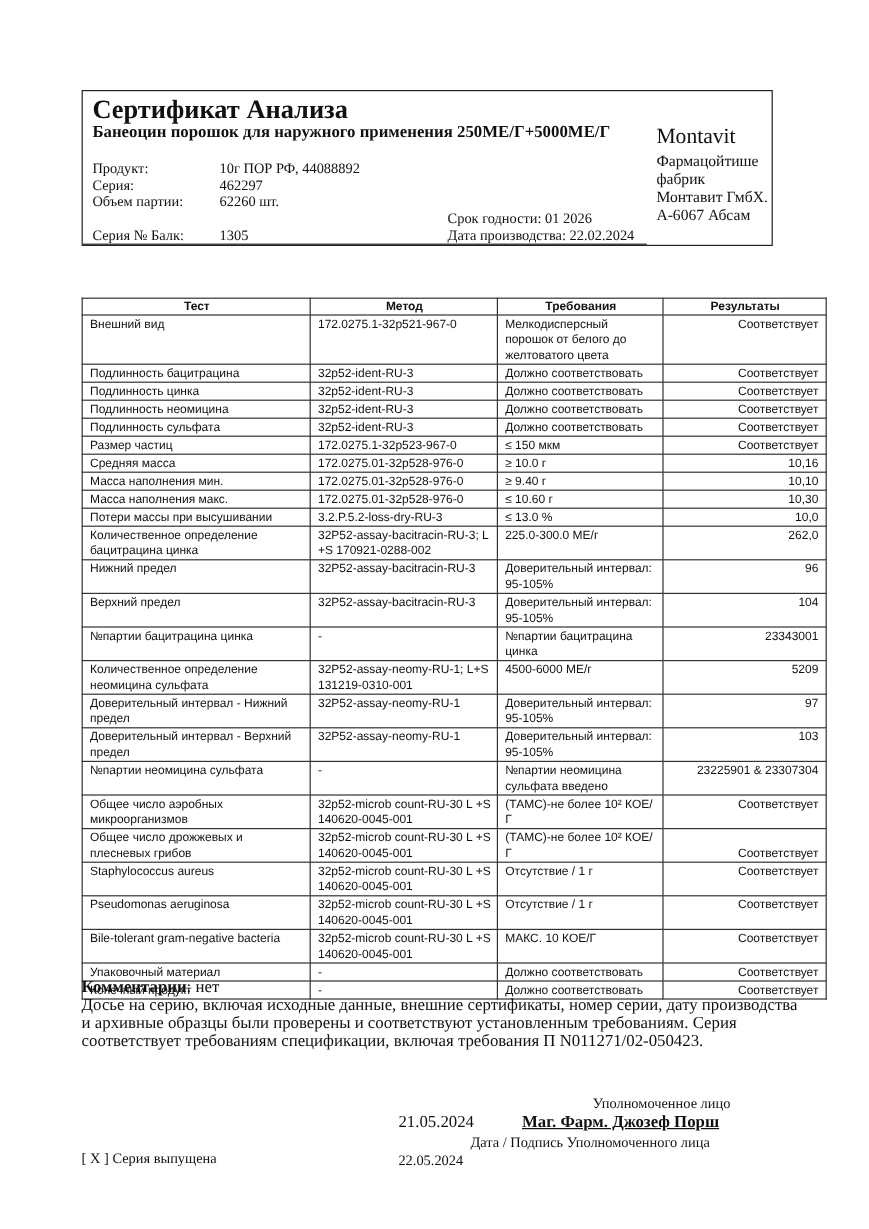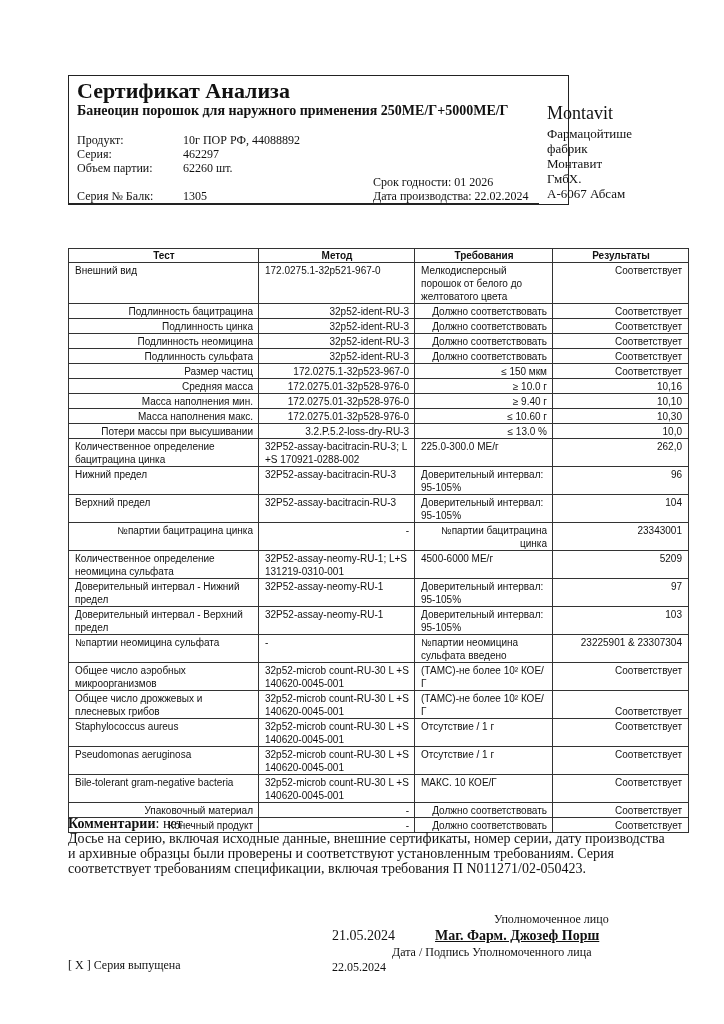--- a/index.html
+++ b/index.html
@@ -1,37 +1,37 @@
 <!DOCTYPE html>
 <html><head>
 <meta charset="utf-8">
 <style>
   html, body { margin: 0; padding: 0; background: #ffffff; }
   body { width: 724px; height: 1024px; position: relative; overflow: hidden; color: #111; }
   .serif { font-family: "Liberation Serif", "DejaVu Serif", serif; }
   .sans { font-family: "Liberation Sans", "DejaVu Sans", sans-serif; }
 
   
-  .hdr-box { position: absolute; left: 68px; top: 75px; width: 501px; height: 130px; border: 1px solid #222; box-sizing: border-box; border-right-width: 1.5px; }
+  .hdr-box { position: absolute; left: 68px; top: 75px; width: 576px; height: 130px; border: 1px solid #222; box-sizing: border-box; border-right-width: 1.5px; }
   .hdr-title { position: absolute; left: 8px; top: 2px; font-size: 22px; font-weight: bold; }
   .hdr-sub { position: absolute; left: 8px; top: 27px; font-size: 14px; font-weight: bold; }
   .kv { position: absolute; left: 8px; font-size: 12px; }
   .kv .k { display: inline-block; width: 106px; }
   .hdr-right { position: absolute; font-size: 12px; left: 304px; }
   .hdr-bottom-line { position: absolute; left: 0; top: 127px; width: 470px; border-top: 1.5px solid #222; }
   .brand { position: absolute; left: 478px; top: 27px; }
   .brand-name { font-size: 18px; font-weight: normal; margin-bottom: 2px; }
   .brand-line { font-size: 13px; line-height: 15px; }
 
   
   table.res { position: absolute; left: 68px; top: 248px; width: 620px; border-collapse: collapse; font-size: 10px; table-layout: fixed; }
   table.res th, table.res td { border: 1px solid #333; padding: 1px 5px 0 6px; vertical-align: top; line-height: 13px; }
   table.res th { font-weight: bold; text-align: center; height: 11px; padding-top: 0; }
   table.res td.r { text-align: right; padding-right: 6px; }
-  table.res tr.s td { height: 12px; text-align: right; }
+  table.res tr.s td { height: 12px; }
   table.res tr.d td { height: 26px; }
   table.res td.bottom { vertical-align: bottom; }
 
   .comments { position: absolute; left: 68px; top: 816px; width: 600px; font-size: 14px; line-height: 15px; }
   .comments b { font-weight: bold; }
 
   .sig { position: absolute; font-size: 12px; }
   .sig-date { position: absolute; font-size: 14px; }
   .sig-name { position: absolute; font-size: 14px; font-weight: bold; text-decoration: underline; }
 </style>

